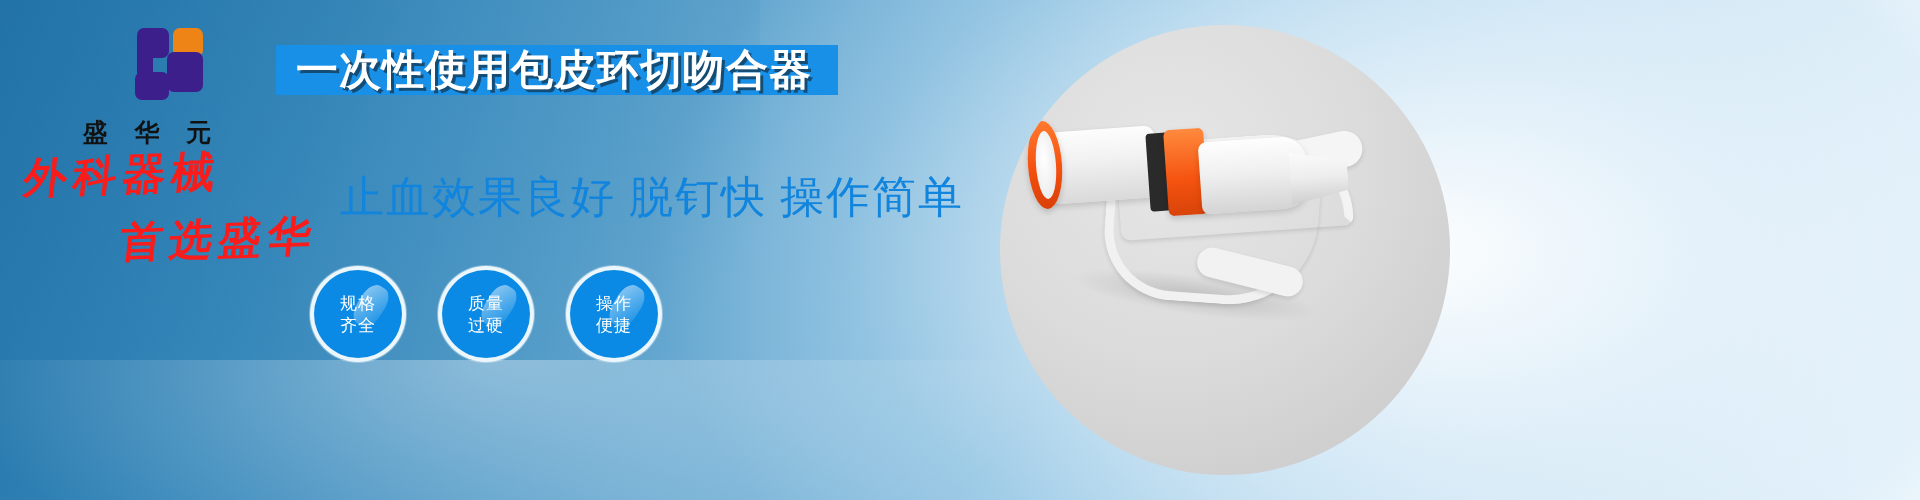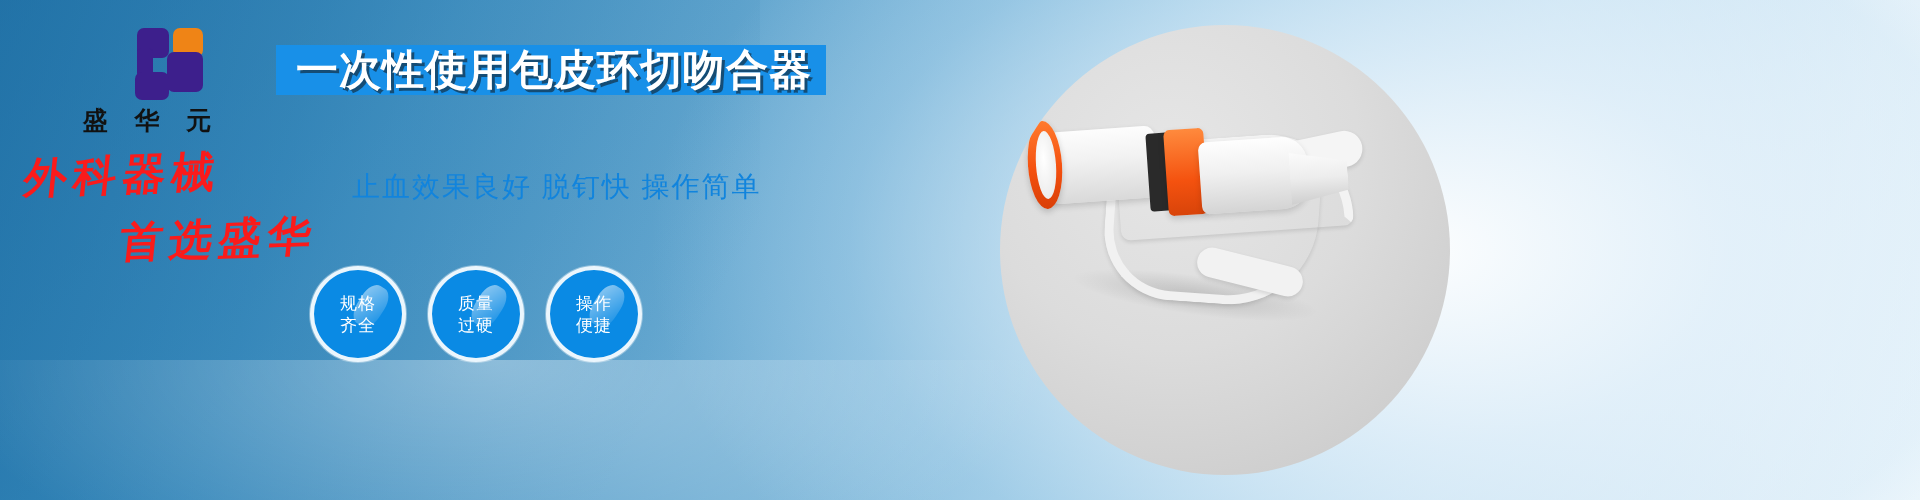--- a/index.html
+++ b/index.html
@@ -28,30 +28,30 @@
   
   .logo-wrap{position:absolute;left:72px;top:28px;width:150px;text-align:center;}
   .logo-mark{position:relative;width:72px;height:64px;margin:0 auto;}
   .lb{position:absolute;border-radius:7px;}
   .lb.b1{left:26px;top:0px;width:32px;height:30px;background:#3d1f8c;}
   .lb.b2{left:62px;top:0px;width:30px;height:29px;background:#ef8416;}
   .lb.b3{left:26px;top:20px;width:16px;height:30px;background:#3d1f8c;border-radius:5px;}
   .lb.b4{left:56px;top:24px;width:36px;height:40px;background:#3d1f8c;}
   .lb.b5{left:24px;top:44px;width:34px;height:28px;background:#3d1f8c;}
   .logo-name{
-    margin-top:12px;font-size:25px;letter-spacing:9px;color:#111;
+    margin-top:24px;font-size:25px;letter-spacing:9px;color:#111;
     font-weight:700;text-indent:9px;
     font-family:"DejaVu Sans","Liberation Sans",sans-serif;
   }
 
   
   .headline{
     position:absolute;left:276px;top:45px;height:50px;
     background:#1890e8;display:flex;align-items:center;
-    padding:0 14px 0 20px;
+    padding:0 26px 0 20px;
   }
   .headline span{
     font-size:42px;font-weight:700;color:#ffffff;letter-spacing:1px;line-height:50px;
     text-shadow:3px 3px 0 rgba(20,20,20,0.55);
     font-family:"DejaVu Sans","Liberation Sans",sans-serif;
     white-space:nowrap;
   }
 
   
   .calli{position:absolute;left:24px;top:150px;width:330px;color:#fa1b1b;
@@ -62,27 +62,27 @@
     white-space:nowrap;
   }
   .calli .l2{
     font-size:43px;font-weight:700;letter-spacing:6px;margin-left:96px;margin-top:6px;
     transform:skewX(-8deg) rotate(-2deg);transform-origin:left center;
     white-space:nowrap;
   }
 
   
   .subtitle{
-    position:absolute;left:352px;top:168px;
-    font-size:28px;color:#1184dd;letter-spacing:2px;white-space:nowrap;
-    font-family:Liberation Sans, sans-serif;
-  }
-
-  
-  .circles{position:absolute;left:310px;top:266px;display:flex;gap:22px;}
+    position:absolute;left:340px;top:168px;
+    font-size:44px;color:#1184dd;letter-spacing:2px;white-space:nowrap;
+    font-family:Liberation Serif, serif;
+  }
+
+  
+  .circles{position:absolute;left:310px;top:266px;display:flex;gap:32px;}
   .circle{
     width:88px;height:88px;border-radius:50%;
     background:#0a8ae4;
     border:4px solid rgba(255,255,255,0.92);
     box-shadow:0 0 0 1px rgba(255,255,255,0.35);
     display:flex;flex-direction:column;align-items:center;justify-content:center;
     color:#fff;font-size:17px;line-height:22px;letter-spacing:1px;
     font-family:"DejaVu Sans","Liberation Sans",sans-serif;
     position:relative;
   }

